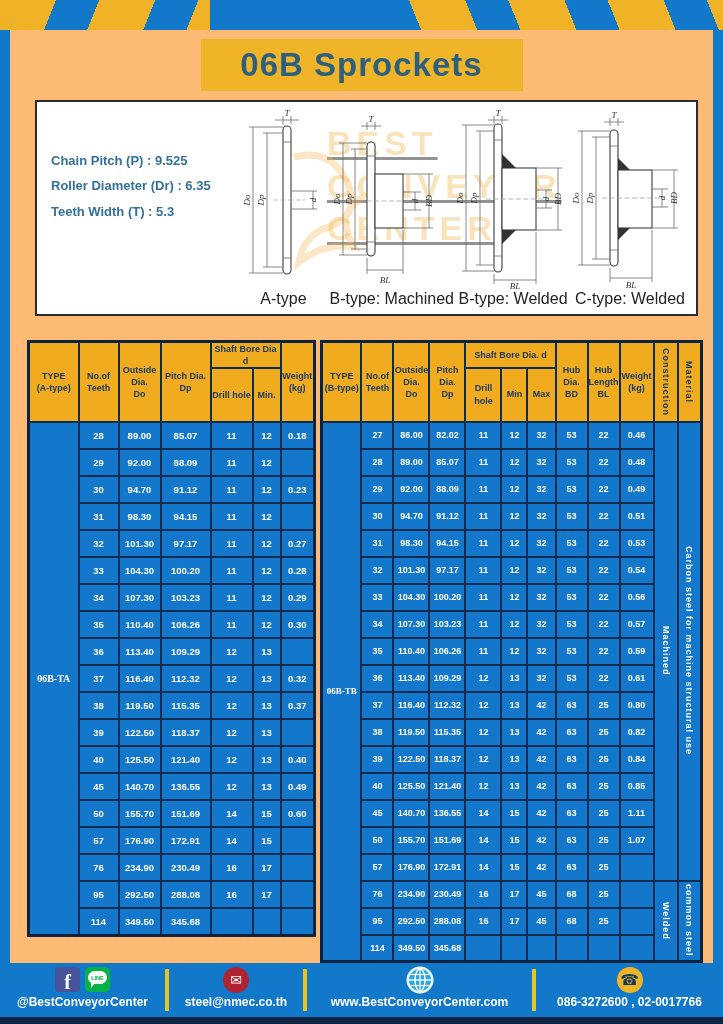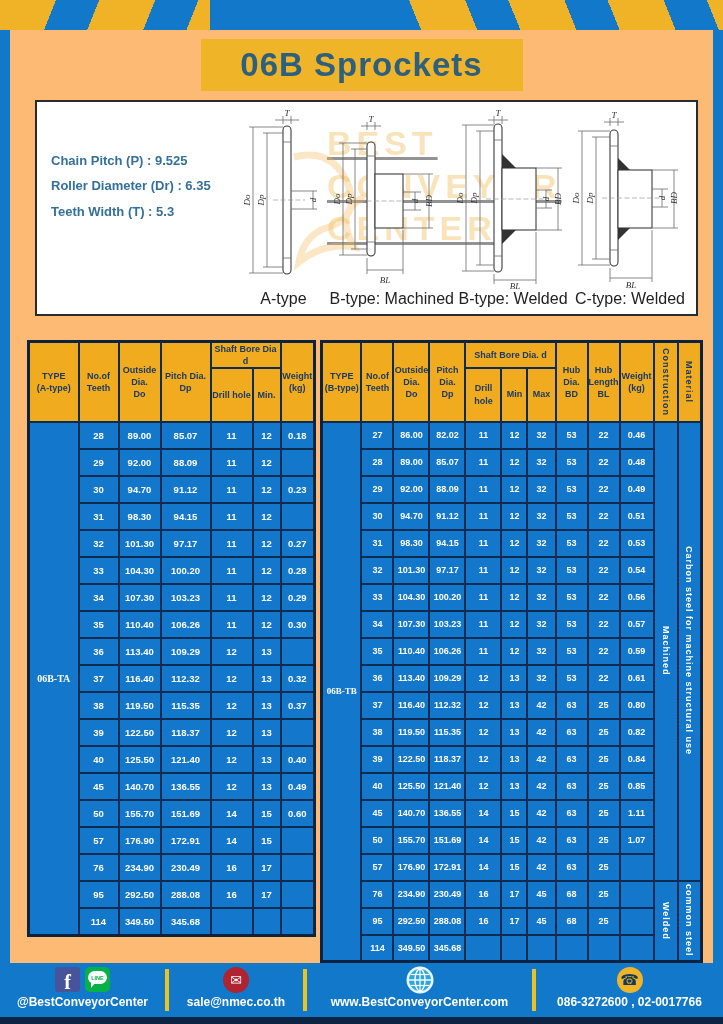--- a/index.html
+++ b/index.html
@@ -733,21 +733,21 @@
             <div class="line-tail"></div>
           </div>
         </div>
         <div class="ftxt">@BestConveyorCenter</div>
       </div>
       <div class="fdiv"></div>
       <div class="fsec s2">
         <div class="ficons">
           <div class="mail-icon">✉</div>
         </div>
-        <div class="ftxt">sale@nmec.co.th</div>
+        <div class="ftxt">steel@nmec.co.th</div>
       </div>
       <div class="fdiv"></div>
       <div class="fsec s3">
         <div class="ficons">
           <svg width="28" height="28" viewBox="0 0 28 28">
             <circle cx="14" cy="14" r="13.5" fill="#eaf6fd"></circle>
             <circle cx="14" cy="14" r="11" fill="#2ba7e0"></circle>
             <ellipse cx="14" cy="14" rx="5" ry="11" fill="none" stroke="#fff" stroke-width="1.4"></ellipse>
             <line x1="3" y1="14" x2="25" y2="14" stroke="#fff" stroke-width="1.4"></line>
             <line x1="4.5" y1="8.5" x2="23.5" y2="8.5" stroke="#fff" stroke-width="1.2"></line>

